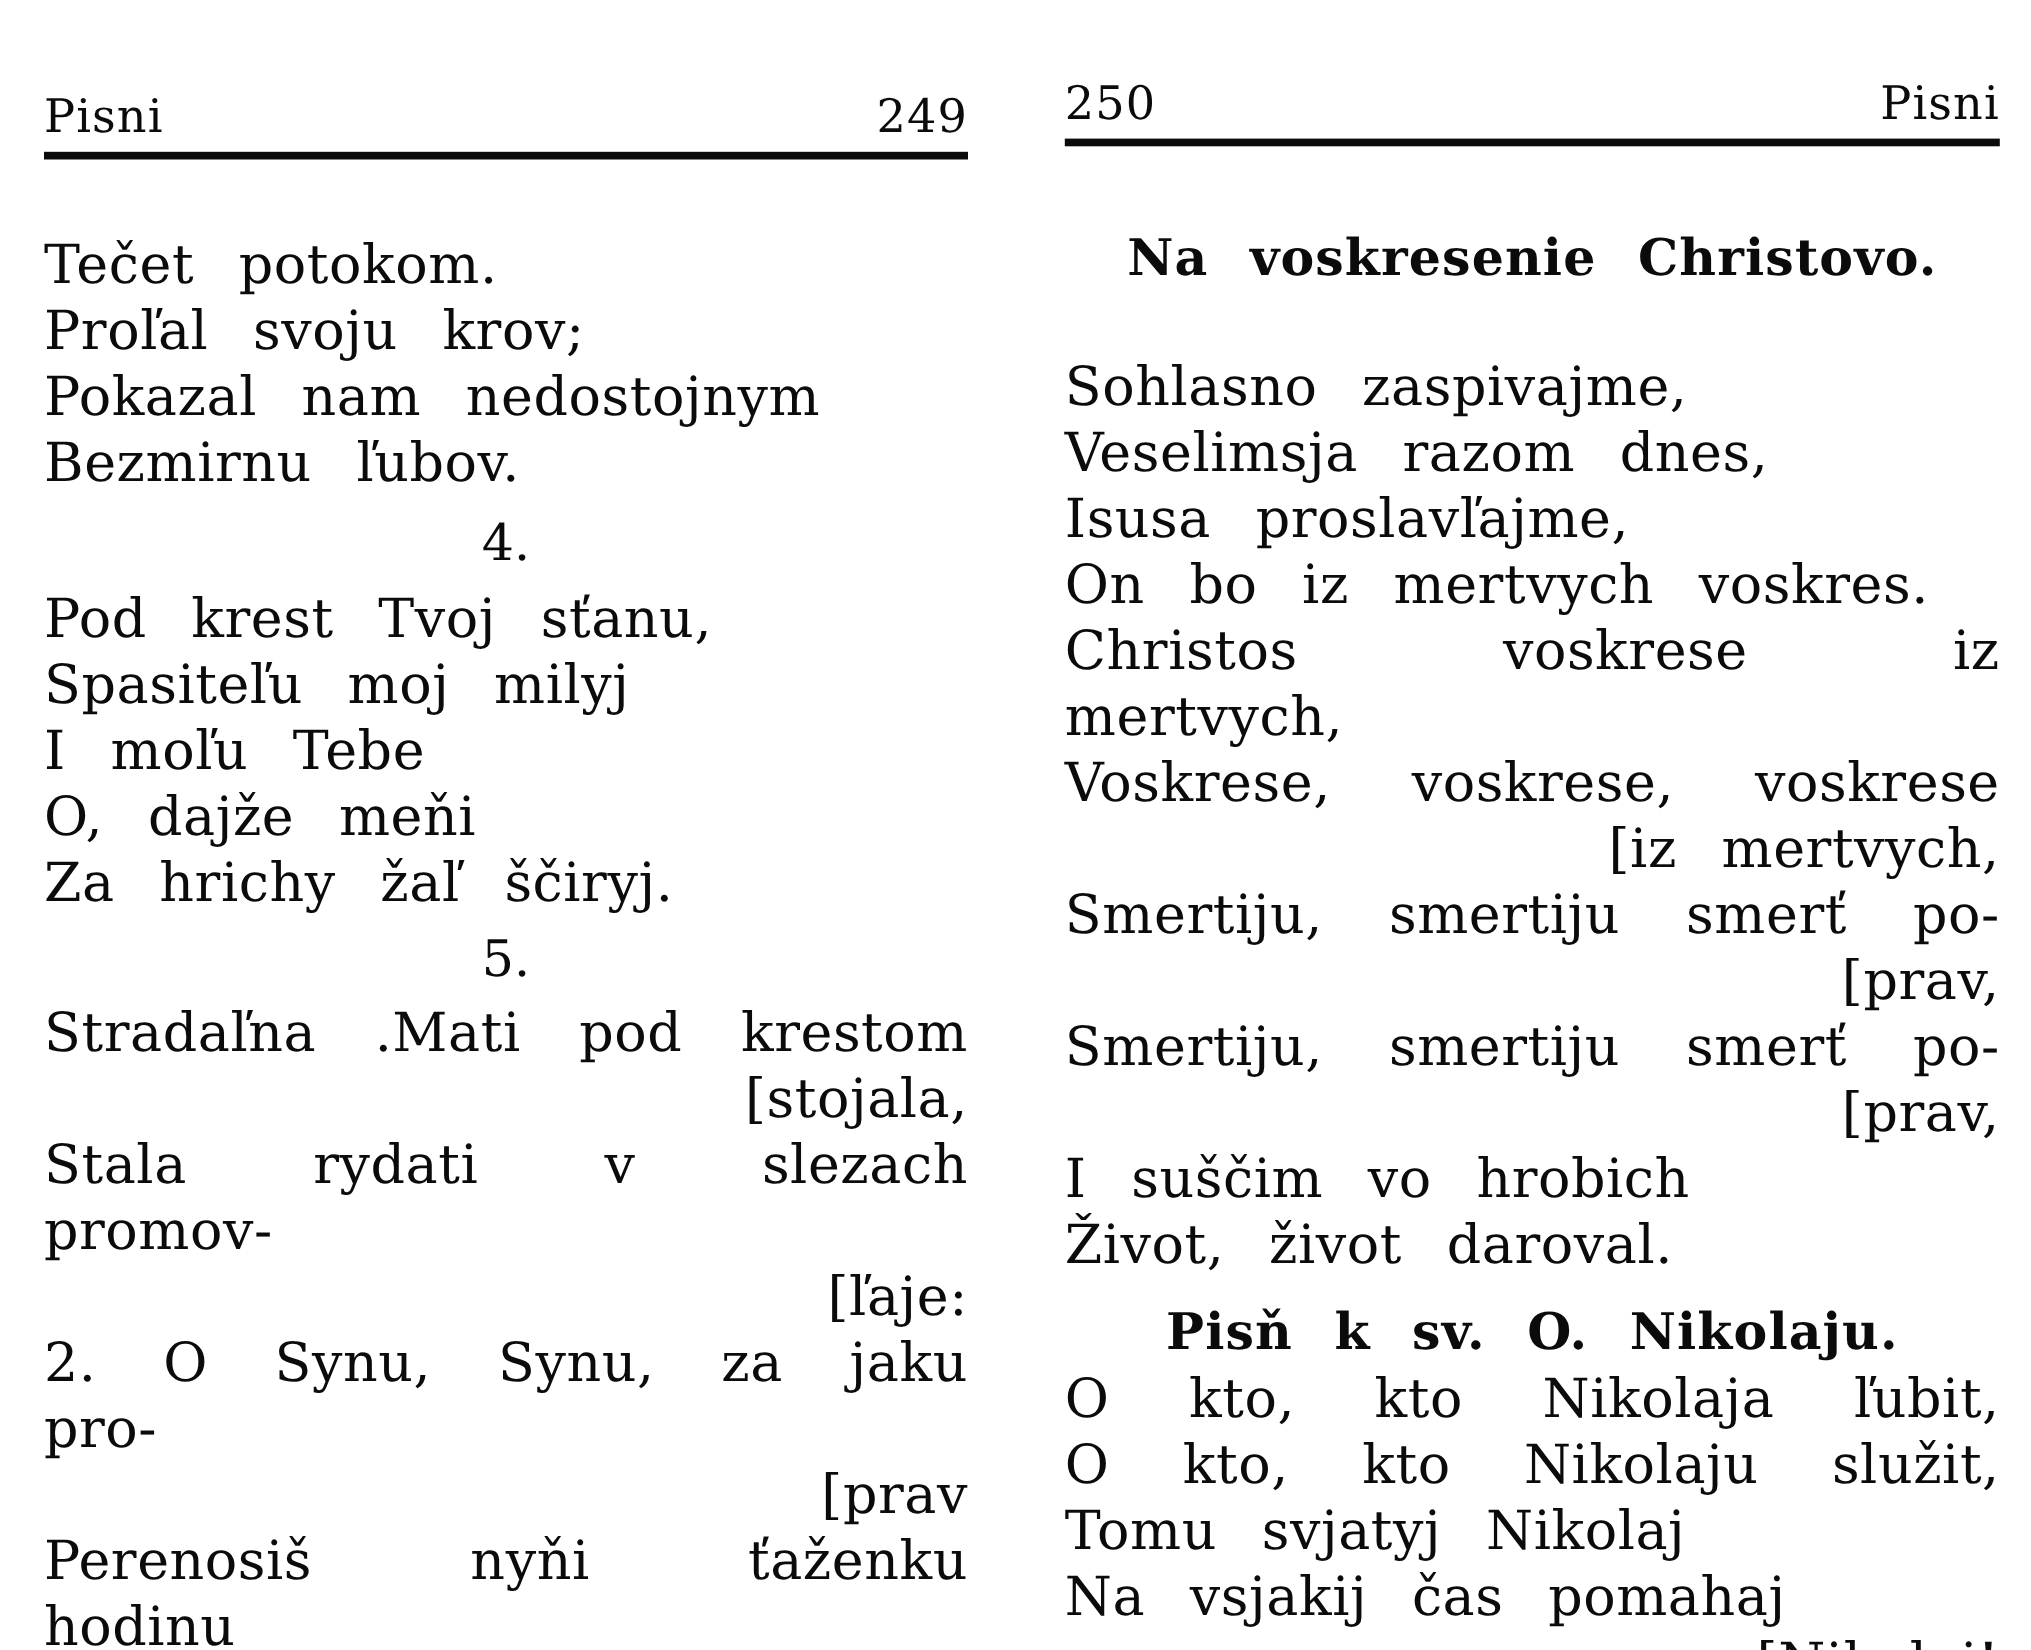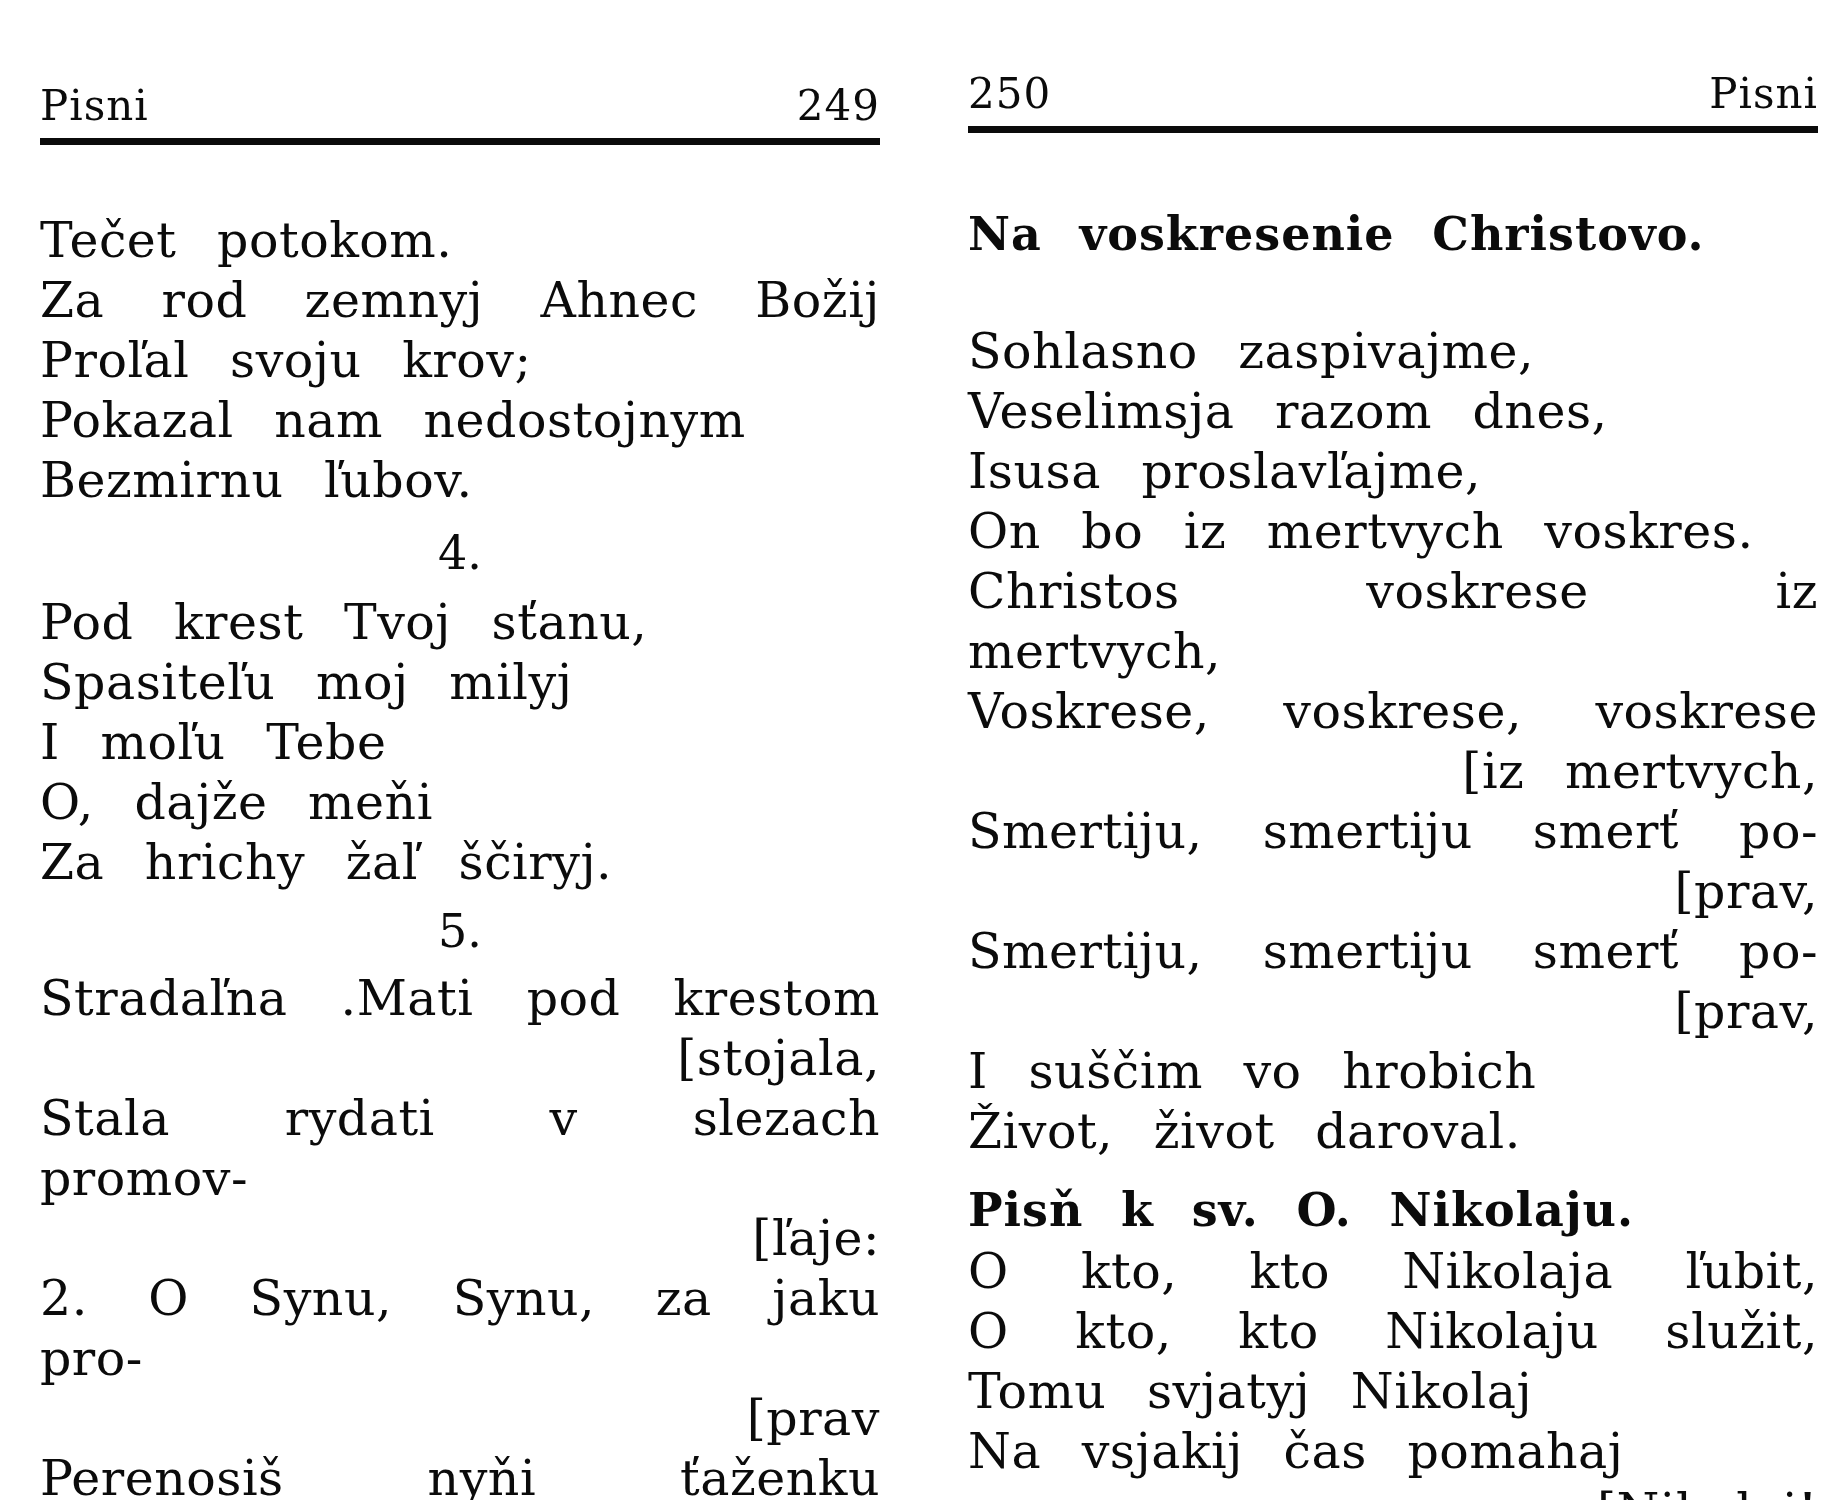--- a/index.html
+++ b/index.html
@@ -62,41 +62,41 @@
   }
   .stanza-num.n4 { margin-top: 12px; margin-bottom: 10px; }
   .stanza-num.n5 { margin-top: 8px;  margin-bottom: 8px; }
 
   .hymn-title {
     font-size: 46px;
     line-height: 52px;
     font-weight: bold;
     letter-spacing: 1px;
     word-spacing: 0.45em;
+    text-align: center;
     white-space: nowrap;
   }
   .page.right .hymn-title.first { margin-top: 75px; }
   .page.right .body-block.hymn1 { margin-top: 62px; }
   .page.right .hymn-title.second { margin-top: 22px; }
   .page.right .body-block.hymn2 { margin-top: 6px; }
 </style>
 </head>
 <body>
 
 <div>
 
   <section class="page left">
     <header class="running-header">
       <span>Pisni</span>
       <span>249</span>
     </header>
 
     <div class="body-block">
       <div class="line">Tečet potokom.</div>
-      <div class="line j">Za rod zemnyj Ahnec Božij</div>
       <div class="line">Proľal svoju krov;</div>
       <div class="line">Pokazal nam nedostojnym</div>
       <div class="line">Bezmirnu ľubov.</div>
 
       <div class="stanza-num n4">4.</div>
 
       <div class="line">Pod krest Tvoj sťanu,</div>
       <div class="line">Spasiteľu moj milyj</div>
       <div class="line">I moľu Tebe</div>
       <div class="line">O, dajže meňi</div>

